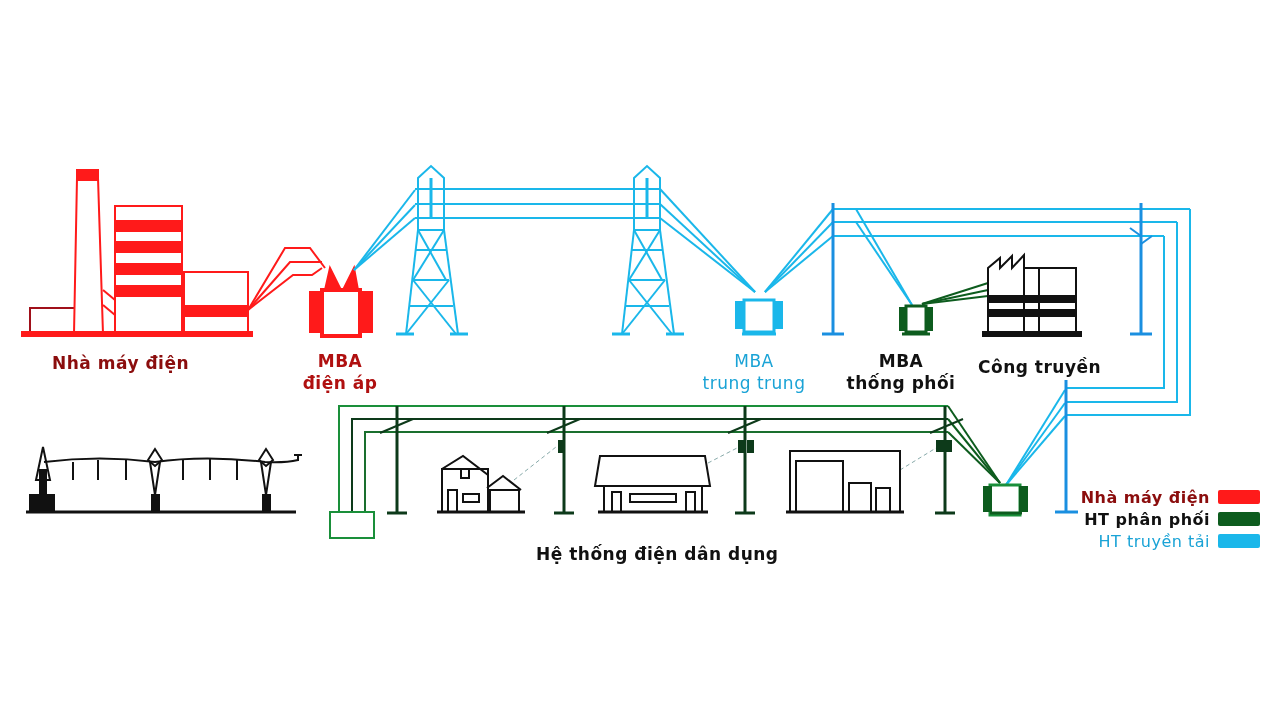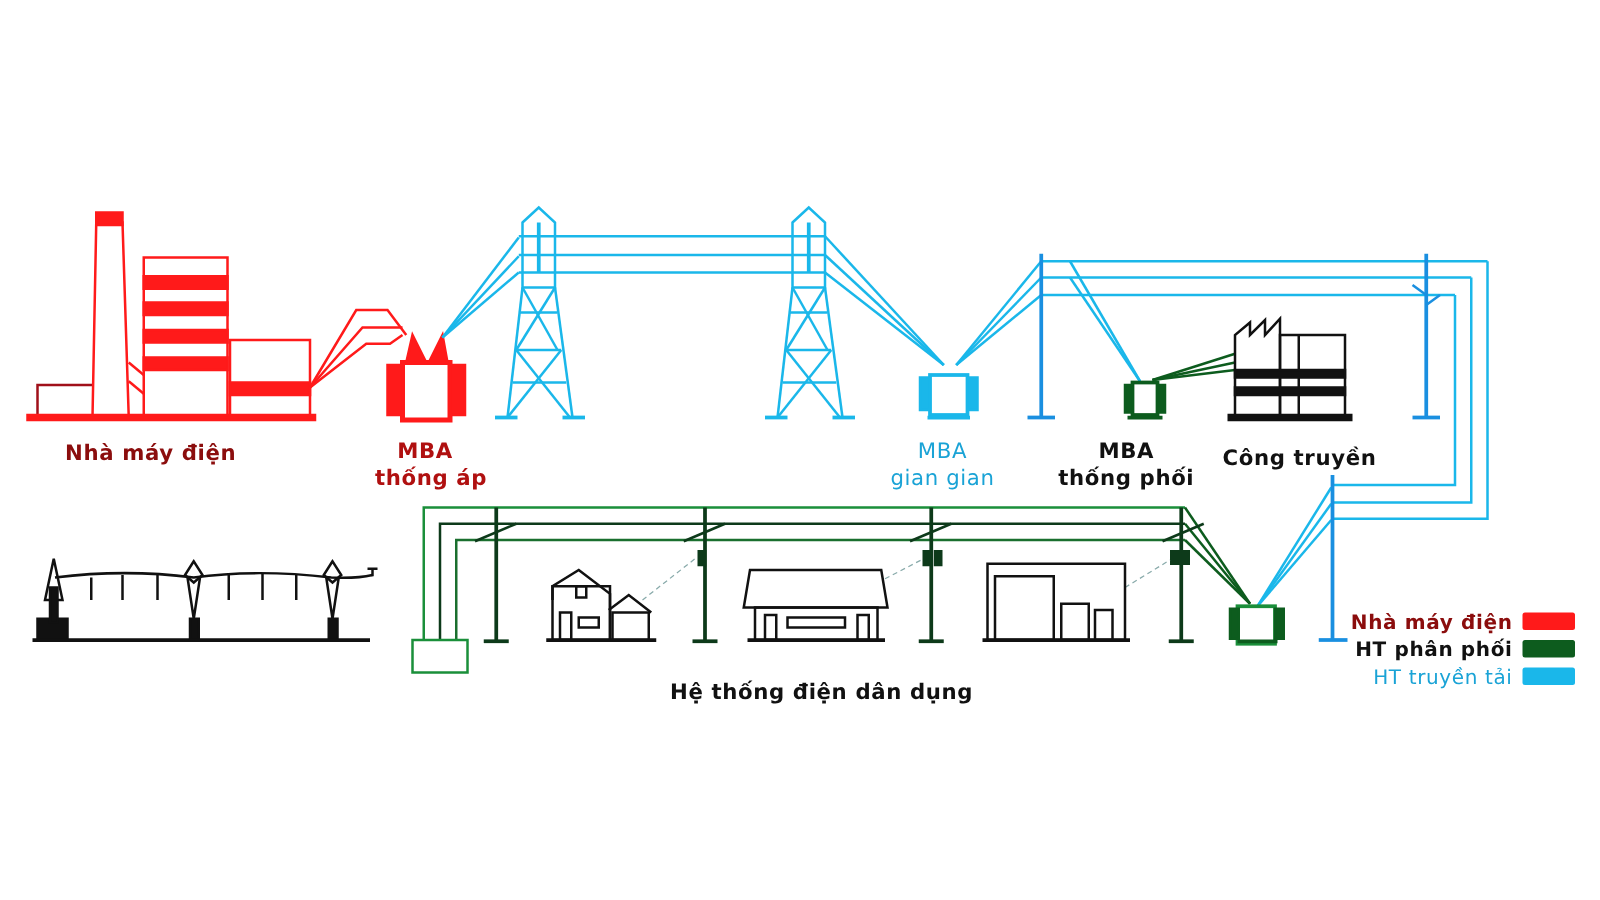--- a/index.html
+++ b/index.html
@@ -235,26 +235,26 @@
     <polyline points="261,462 266,495 271,462"></polyline>
     <rect x="263" y="495" width="7" height="17" fill="#111"></rect>
     <line x1="26" y1="512" x2="296" y2="512" stroke-width="3"></line>
   </g>
 </svg>
 
 <div class="lbl red" style="left:52px;top:352px;">Nhà máy điện</div>
 
 <div class="lbl mred" style="left:300px;top:350px;width:80px;">
   <div>MBA</div>
-  <div>thống áp</div>
+  <div>điện áp</div>
 </div>
 
 <div class="lbl blue" style="left:694px;top:350px;width:120px;font-weight:normal;">
   <div>MBA</div>
-  <div>gian gian</div>
+  <div>trung trung</div>
 </div>
 
 <div class="lbl dark" style="left:845px;top:350px;width:112px;">
   <div>MBA</div>
   <div>thống phối</div>
 </div>
 
 <div class="lbl dark" style="left:978px;top:356px;">Công truyền</div>
 
 <div class="lbl dark" style="left:536px;top:543px;">Hệ thống điện dân dụng</div>

